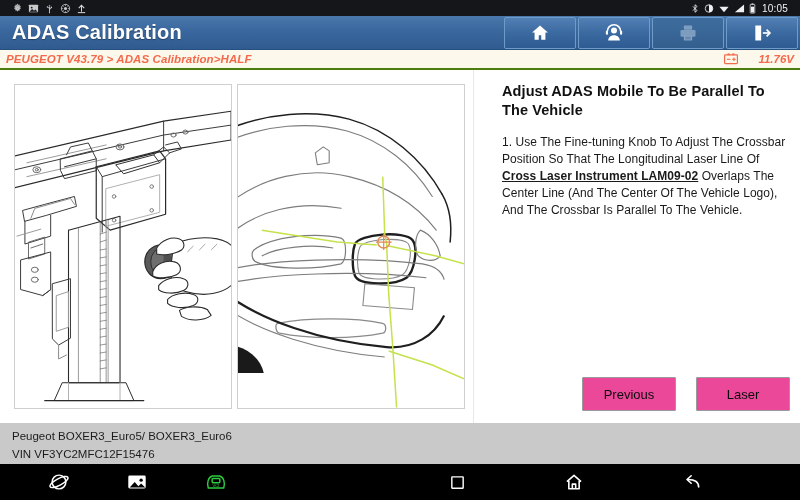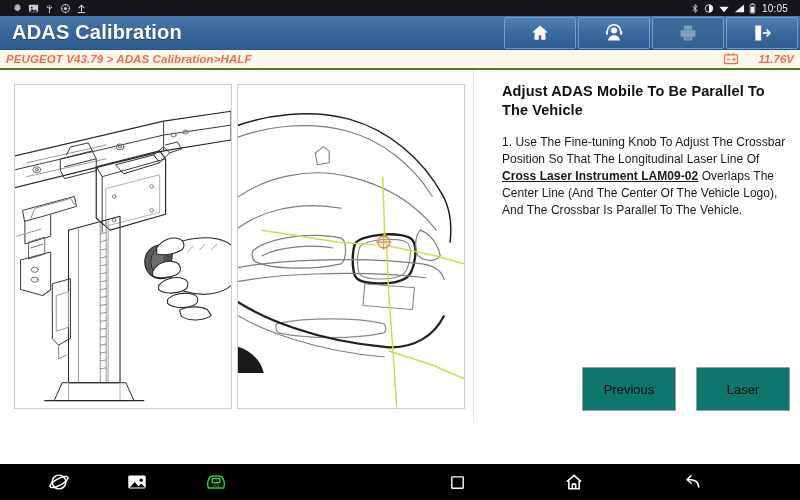--- a/index.html
+++ b/index.html
@@ -85,22 +85,22 @@
     margin-top:15px; font-size:12px; color:#1a1a1a;
     line-height:1.42; letter-spacing:0.05px;
   }
   .instr-body .hl{ font-weight:bold; text-decoration:underline; }
 
   .btnrow{
     position:absolute; right:10px; bottom:12px;
     display:flex; gap:20px;
   }
   .navbtn{
-    width:94px; height:44px;
-    background:#0f766e; border:1px solid #9a9a9a;
+    width:94px; height:34px;
+    background:#ec4899; border:1px solid #9a9a9a;
     color:#0c0c0c; font-size:13px;
     display:flex; align-items:center; justify-content:center;
     cursor:pointer; border-radius:1px;
   }
 
   
   .vehbar{
     position:absolute; left:0; top:423px; width:800px; height:41px;
     background:#c9c9c9; padding:5px 0 0 12px;
   }
@@ -422,20 +422,24 @@
       </div>
 
       <div class="btnrow">
         <div class="navbtn">Previous</div>
         <div class="navbtn">Laser</div>
       </div>
     </div>
 
   </div>
 
+  <div class="vehbar">
+    <div class="vehline">Peugeot BOXER3_Euro5/ BOXER3_Euro6</div>
+    <div class="vehline">VIN VF3YC2MFC12F15476</div>
+  </div>
 
   <div class="navbar">
     <div class="nav-left">
       <svg class="nav-ico" width="22" height="22" viewBox="0 0 24 24" fill="none" stroke="#ffffff" stroke-width="1.6">
         <circle cx="12" cy="12" r="7.5"></circle>
         <ellipse cx="12" cy="12" rx="11" ry="3.6" transform="rotate(-28 12 12)"></ellipse>
       </svg>
       <svg class="nav-ico" width="22" height="22" viewBox="0 0 24 24">
         <rect x="2.5" y="5" width="19" height="14" rx="1.5" fill="#ffffff"></rect>
         <circle cx="16.5" cy="10" r="1.8" fill="#000000"></circle>

